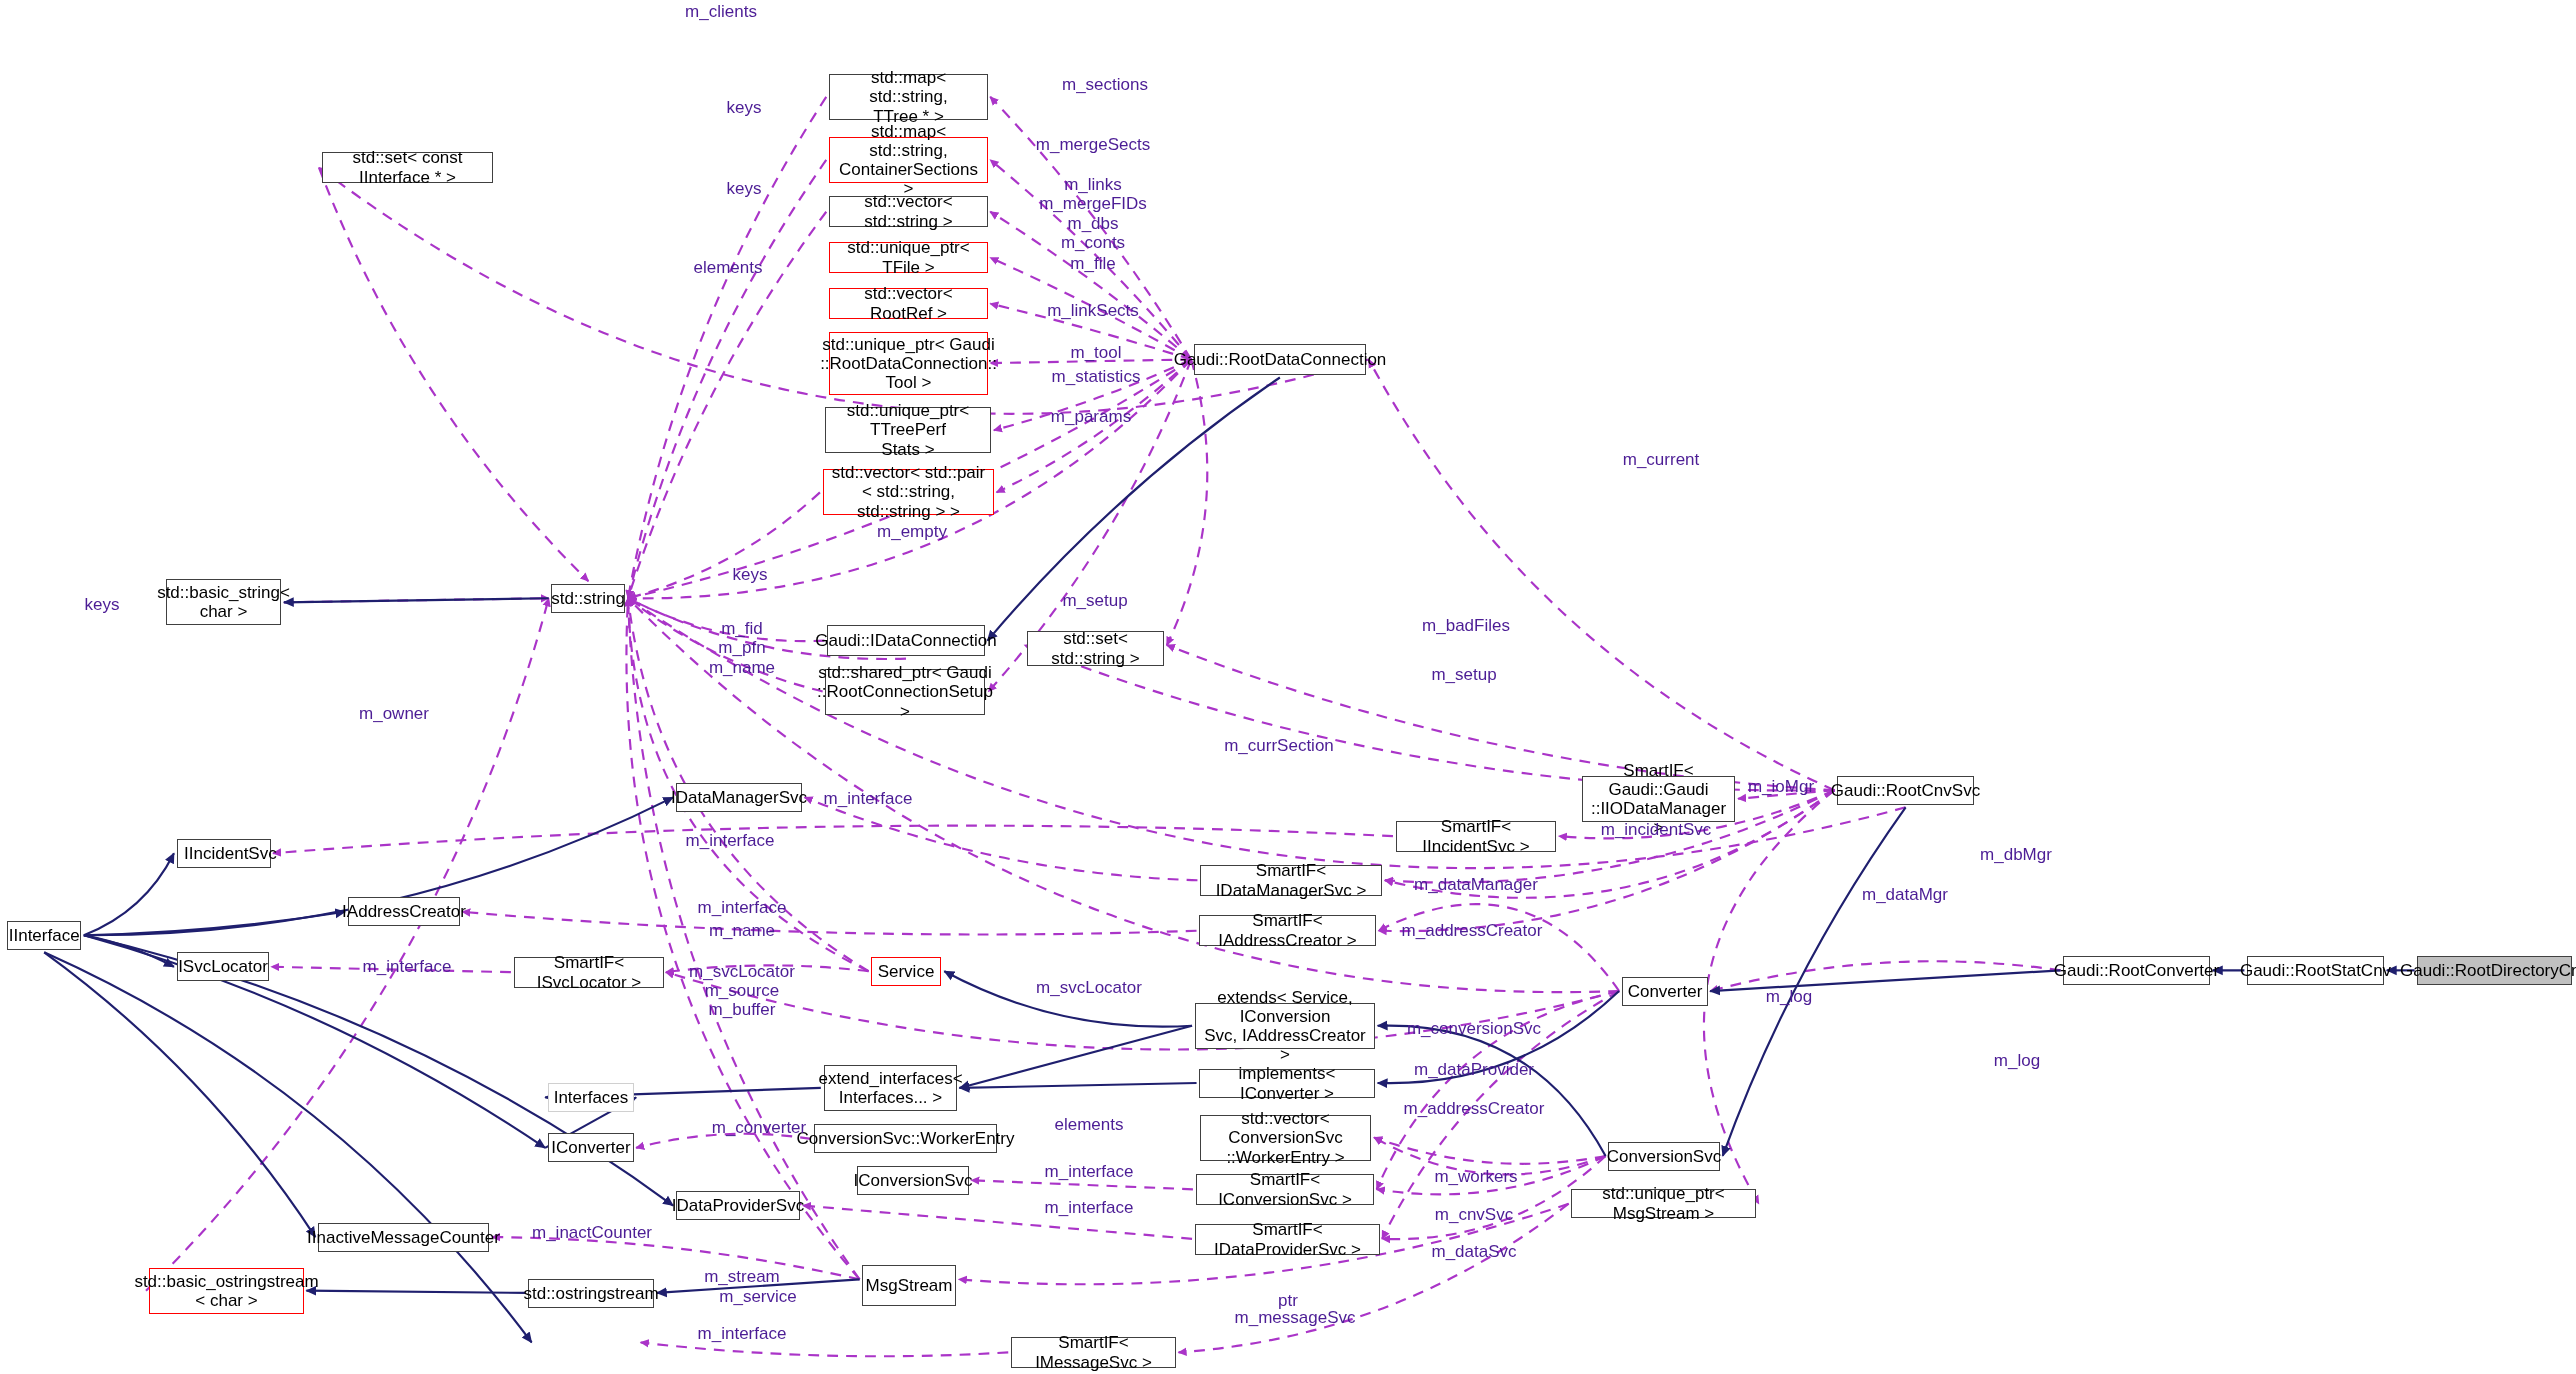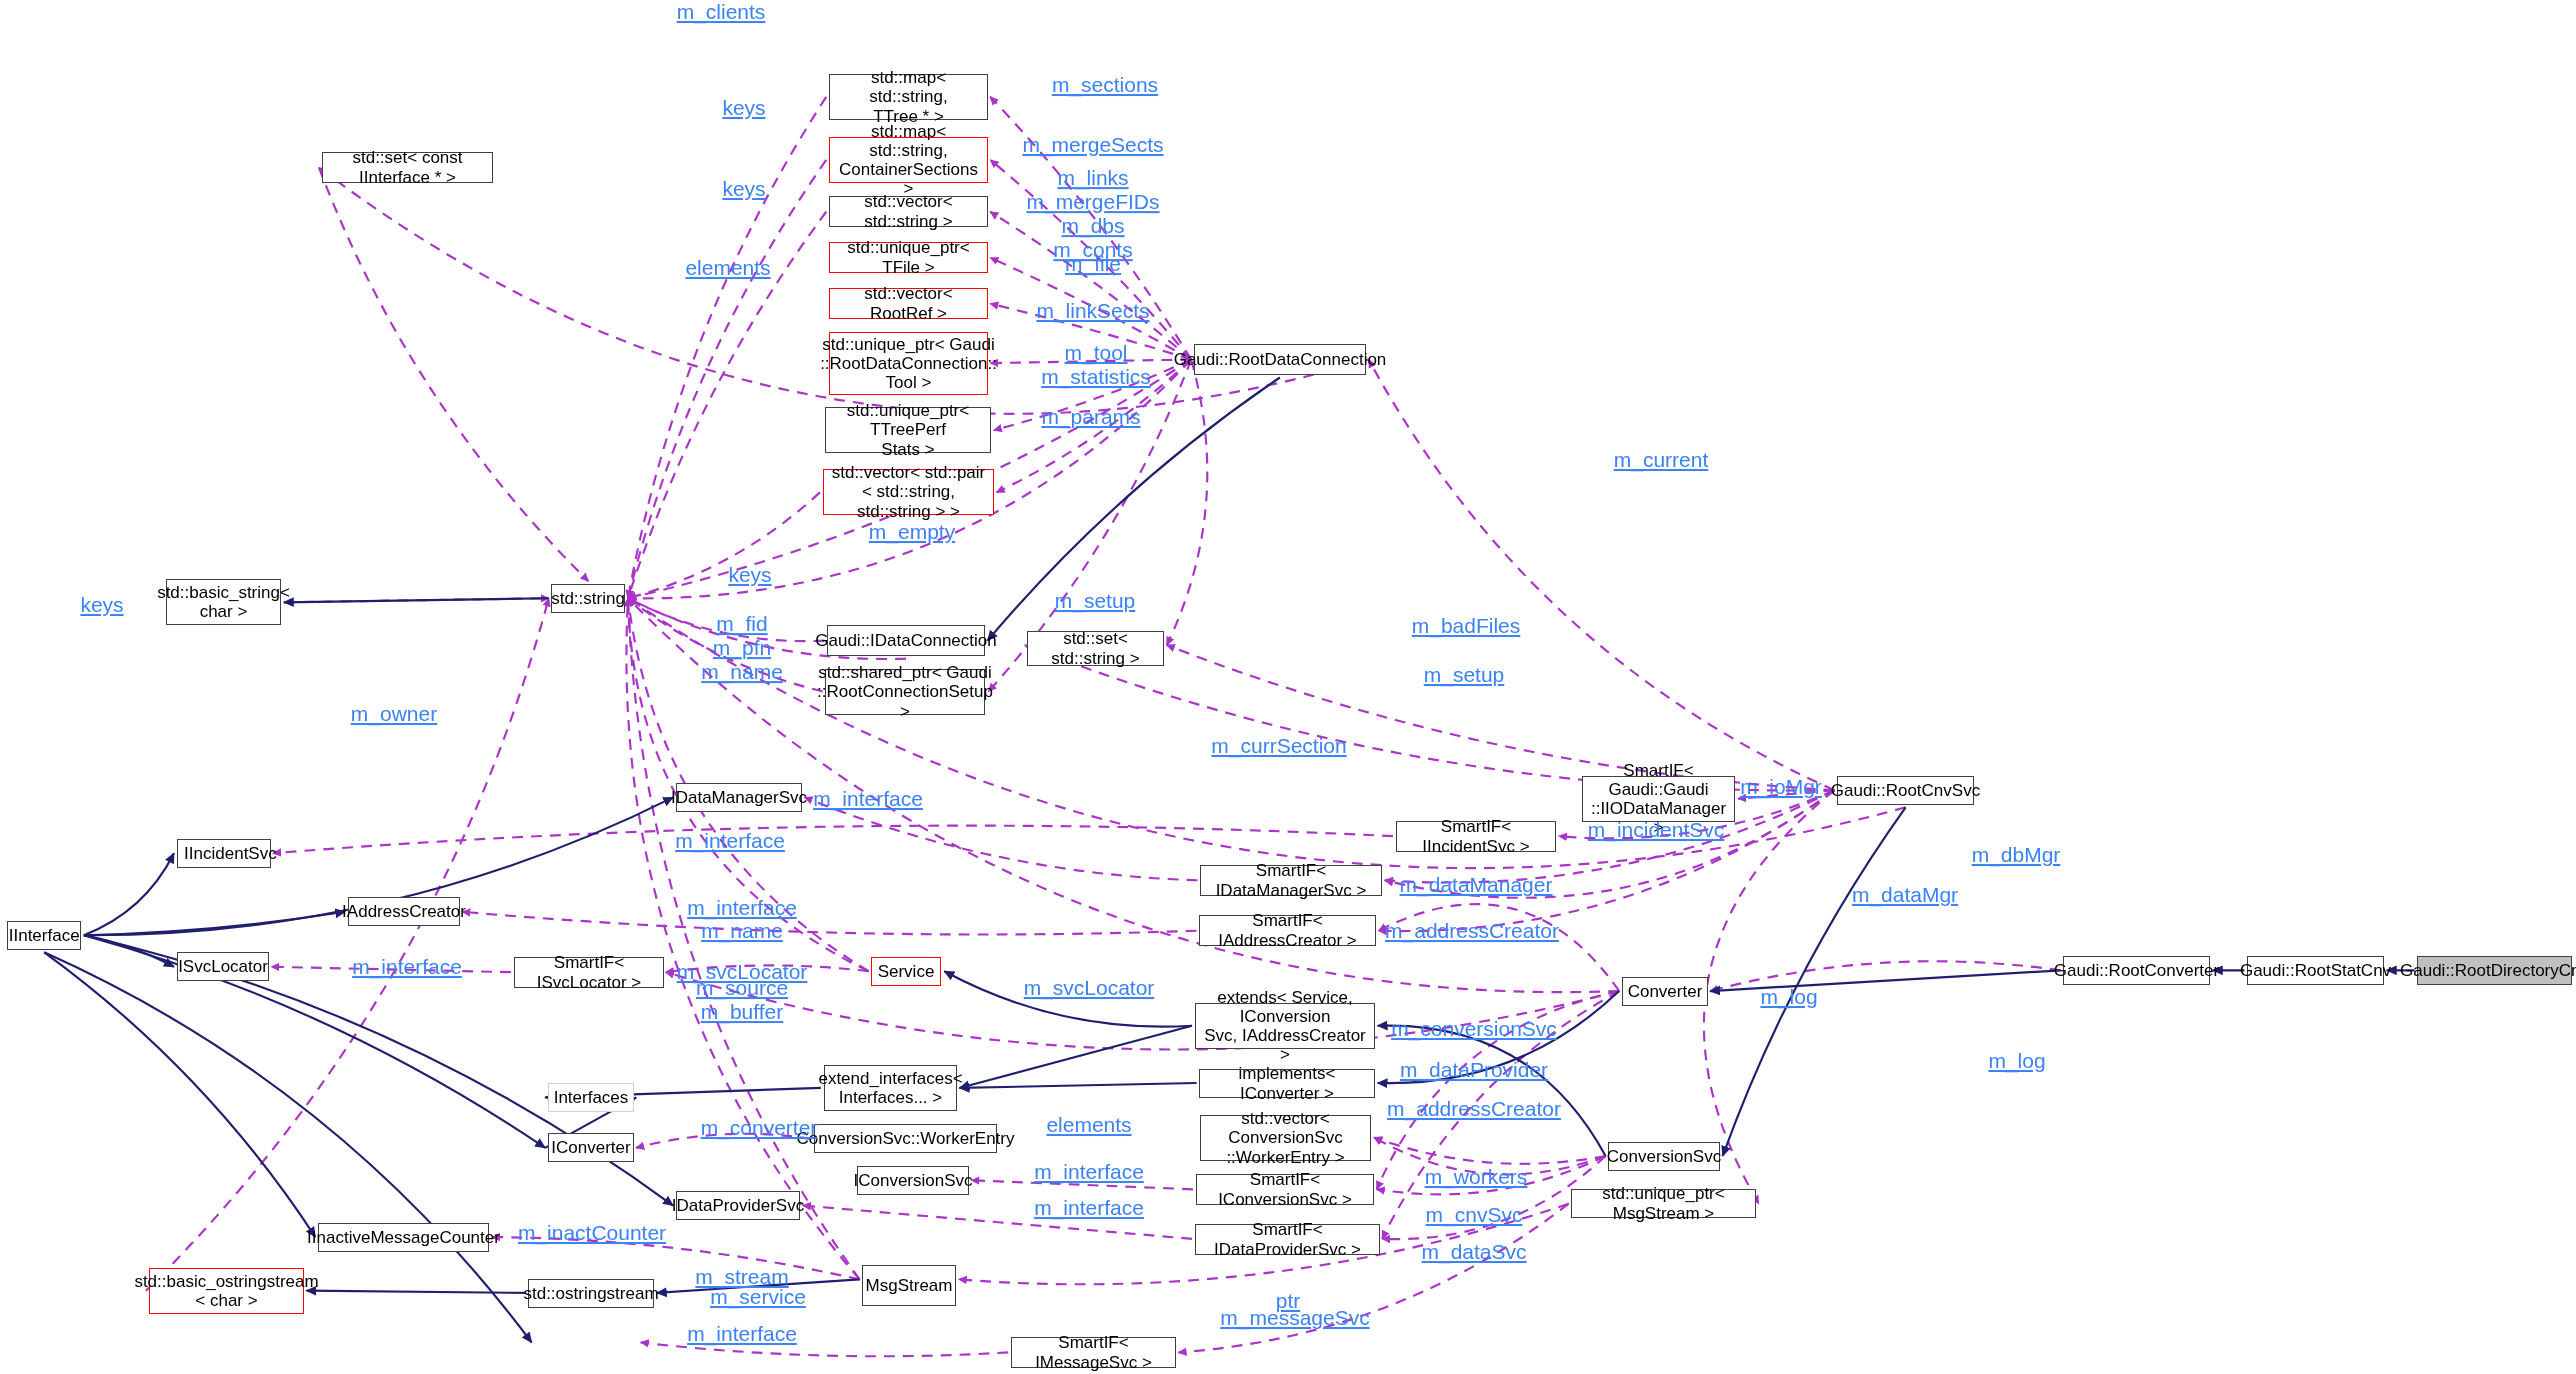--- a/index.html
+++ b/index.html
@@ -6,22 +6,22 @@
   #canvas{position:relative;width:2576px;height:1374px;background:#fff;
           font-family:"Liberation Sans","DejaVu Sans",sans-serif;overflow:hidden;}
   #edges{position:absolute;left:0;top:0;width:2576px;height:1374px;}
   .node{position:absolute;box-sizing:border-box;display:flex;align-items:center;
         justify-content:center;text-align:center;background:#ffffff;
         border:1.4px solid #404040;color:#000;line-height:1.12;
         font-size:17px;padding:1.8px 7.2px;white-space:pre-line;}
   .node.red{border-color:#ff0000;}
   .node.gray{background:#c0c0c0;border-color:#404040;}
   .node.plain{border-color:#d0d0d0;}
-  .elabel{position:absolute;font-size:21px;color:#3b82f6;white-space:pre-line;
-          text-align:center;line-height:1.14;transform:translate(-50%,-50%);text-decoration:underline;}
+  .elabel{position:absolute;font-size:17px;color:#4c1d95;white-space:pre-line;
+          text-align:center;line-height:1.14;transform:translate(-50%,-50%);}
 </style>
 </head>
 <body>
 
 <div id="canvas">
   <svg id="edges" viewBox="0 0 2859 1525" xmlns="http://www.w3.org/2000/svg">
     <defs>
       <marker id="arrU" markerWidth="11" markerHeight="11" refX="9" refY="5.5" orient="auto" markerUnits="userSpaceOnUse">
         <path d="M0,0.8 L10,5.5 L0,10.2 Z" fill="#aa34c8"></path>
       </marker>

